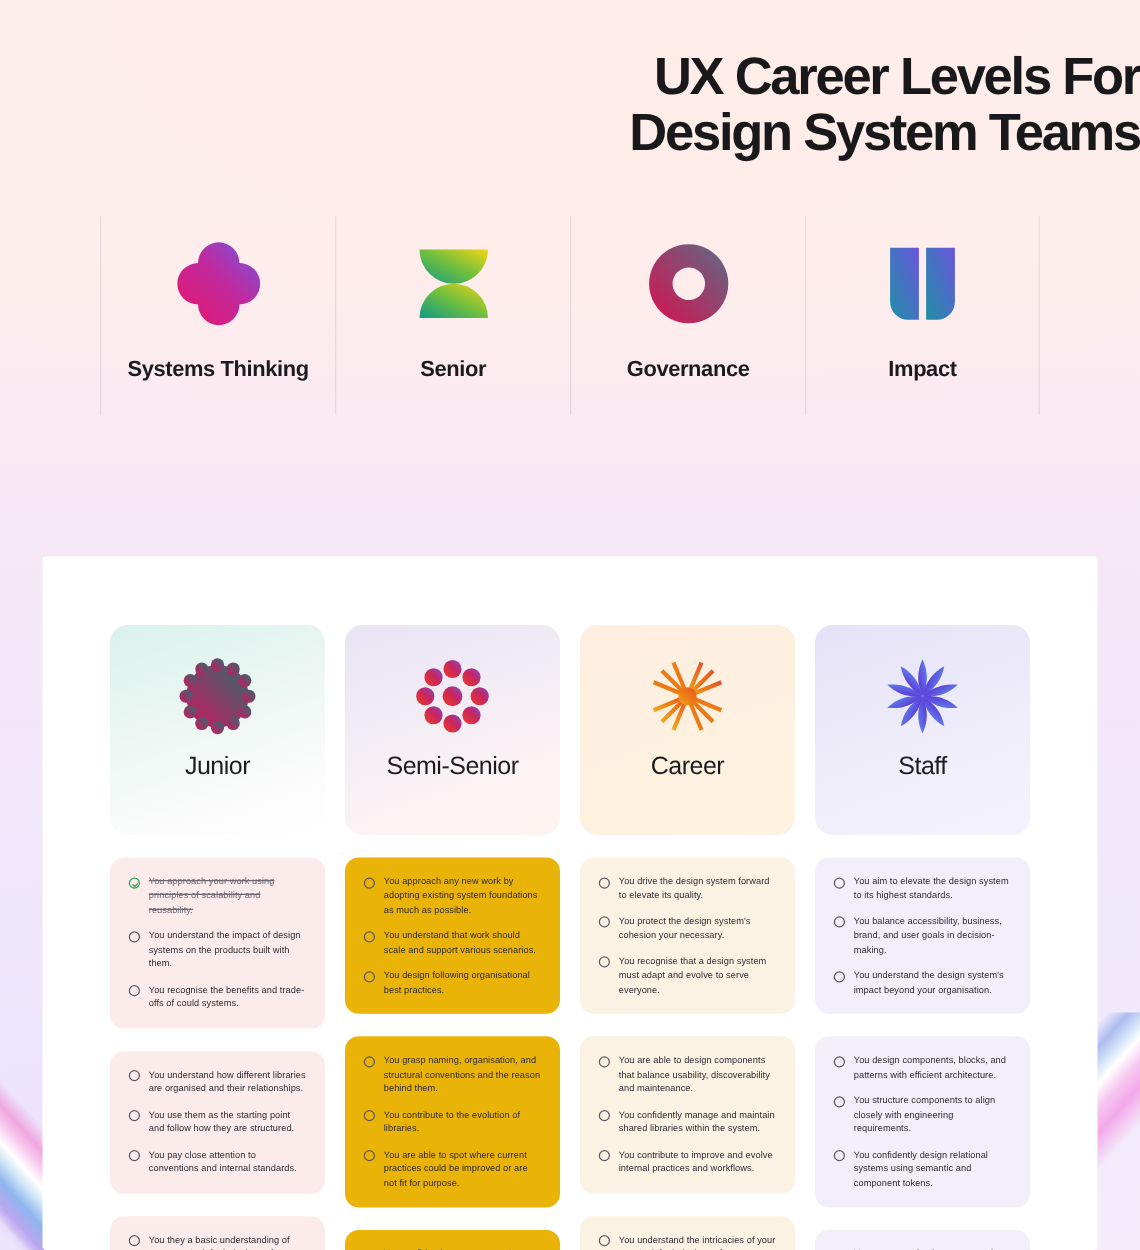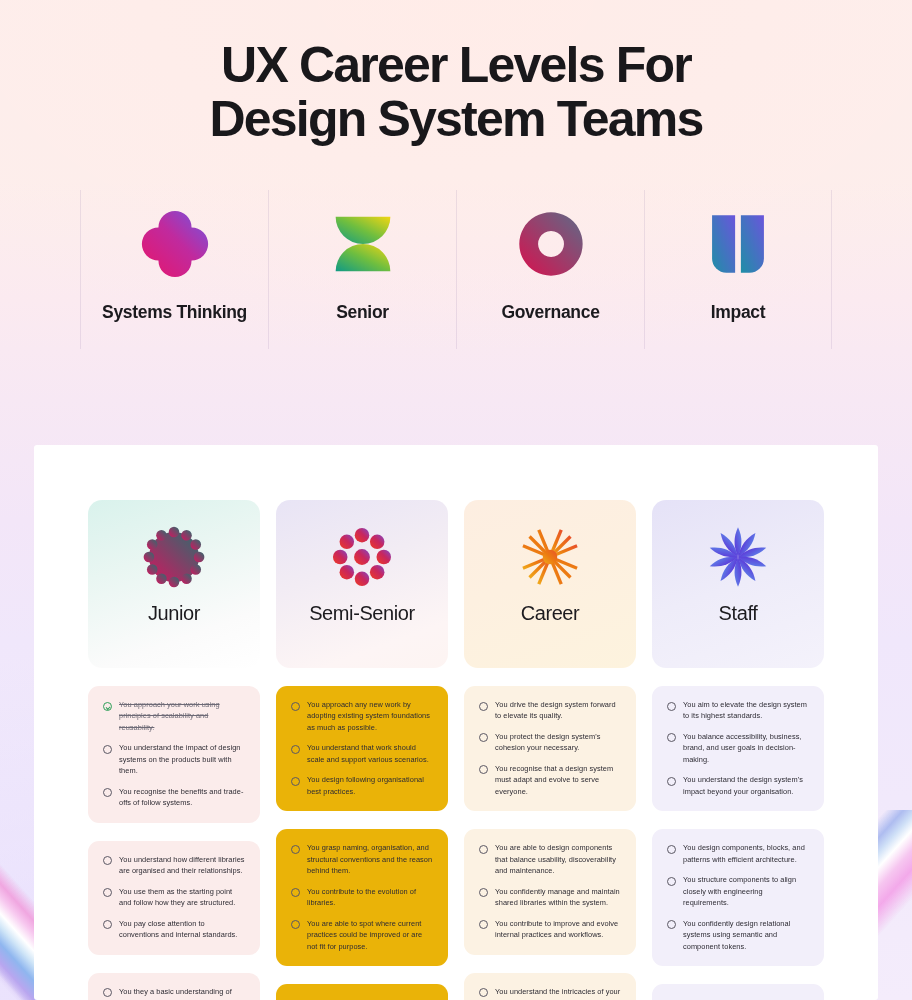--- a/index.html
+++ b/index.html
@@ -62,22 +62,22 @@
         rgba(255,255,255,0) 30%,
         #aebcf0 34%, #cfe0f7 37%,
         #ffffff 40%, #f6c6f0 44%,
         #f3a9ea 48%, rgba(255,255,255,0) 54%);
     filter:blur(.5px);
   }
 
   
   .header { position:relative; z-index:3; padding-top:38px; }
   .title {
-    text-align:center;
-    font-size:50px;
+    text-align:right;
+    font-size:42px;
     line-height:1.08;
     font-weight:700;
     letter-spacing:-1.8px;
     color:#19181b;
   }
   .title-line { display:block; white-space:nowrap; }
 
   
   .pillars {
     position:relative; z-index:3;
@@ -290,21 +290,21 @@
       <div class="item struck">
         <span class="bullet done"></span>
         <span class="item-text">You approach your work using principles of scalability and reusability.</span>
       </div>
       <div class="item">
         <span class="bullet"></span>
         <span class="item-text">You understand the impact of design systems on the products built with them.</span>
       </div>
       <div class="item">
         <span class="bullet"></span>
-        <span class="item-text">You recognise the benefits and trade-offs of follow systems.</span>
+        <span class="item-text">You recognise the benefits and trade-offs of could systems.</span>
       </div>
     </div>
 
     <div class="block">
       <div class="item">
         <span class="bullet"></span>
         <span class="item-text">You understand how different libraries are organised and their relationships.</span>
       </div>
       <div class="item">
         <span class="bullet"></span>

